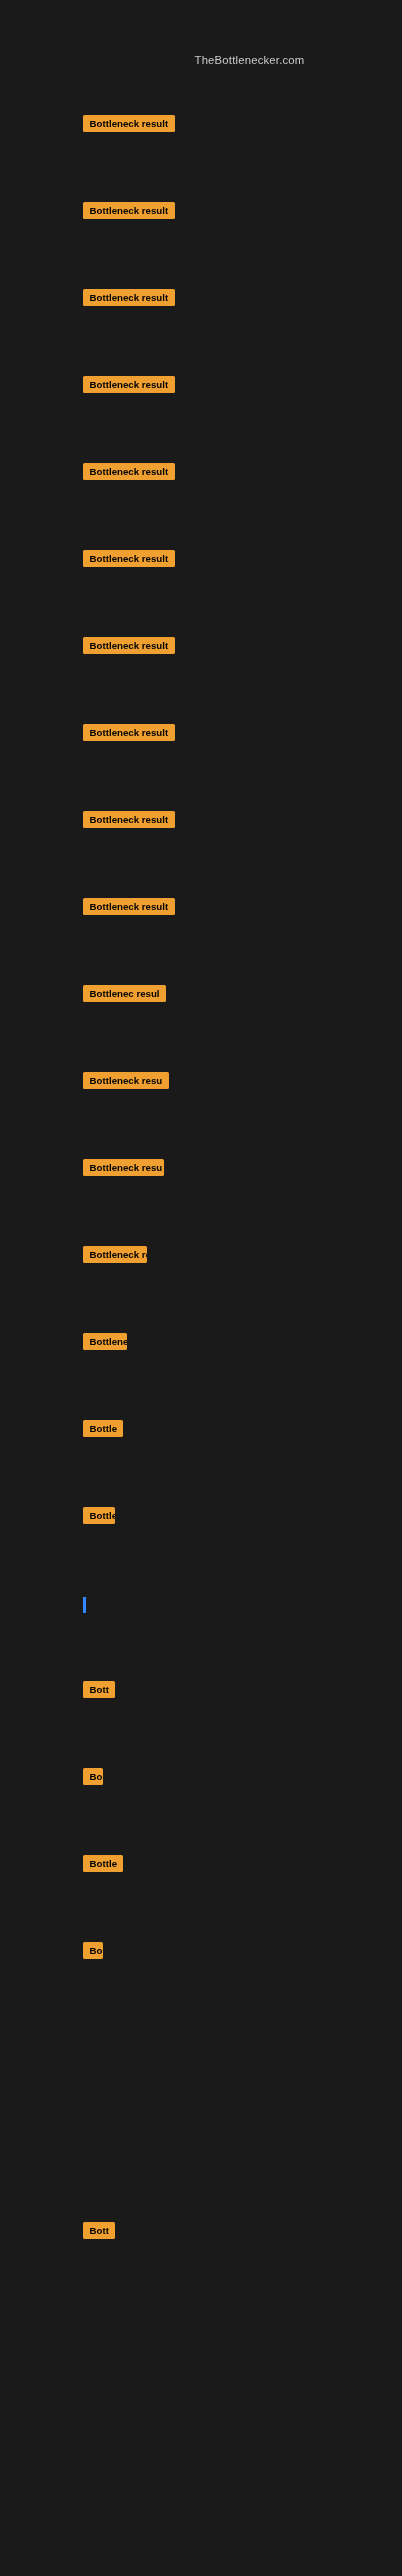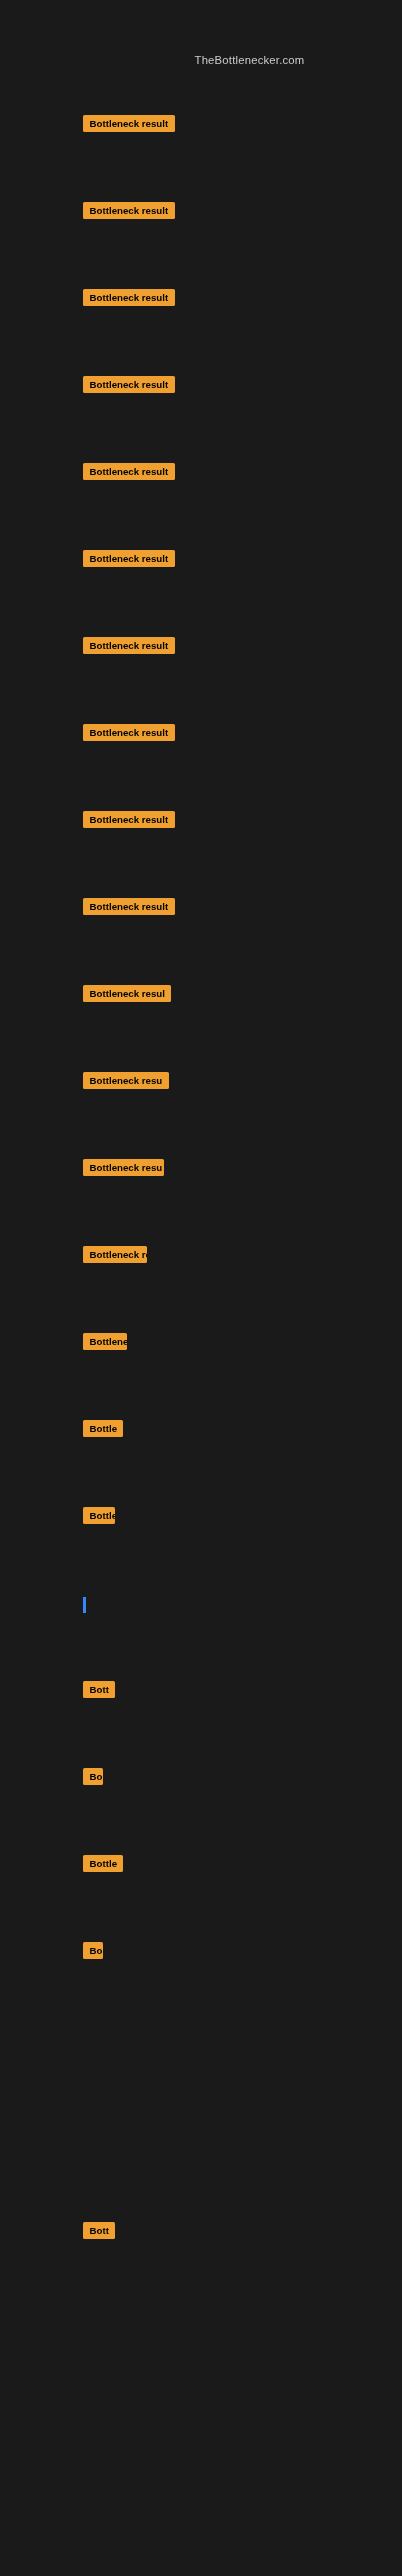--- a/index.html
+++ b/index.html
@@ -57,21 +57,21 @@
 
   <div style="position:relative; height:71px;">
     <span style="position:absolute; top:13px; left:3.2px; background:#f0a030; color:#000; font-size:9.7px; font-weight:bold; padding:3.2px 6.4px; border-radius:1.6px; display:inline-block; max-width:117px; overflow:hidden; white-space:nowrap;">Bottleneck result</span>
   </div>
 
   <div style="position:relative; height:71px;">
     <span style="position:absolute; top:13px; left:3.2px; background:#f0a030; color:#000; font-size:9.7px; font-weight:bold; padding:3.2px 6.4px; border-radius:1.6px; display:inline-block; max-width:105px; overflow:hidden; white-space:nowrap;">Bottleneck result</span>
   </div>
 
   <div style="position:relative; height:71px;">
-    <span style="position:absolute; top:13px; left:3.2px; background:#f0a030; color:#000; font-size:9.7px; font-weight:bold; padding:3.2px 6.4px; border-radius:1.6px; display:inline-block; max-width:93px; overflow:hidden; white-space:nowrap;">Bottleneck resul</span>
+    <span style="position:absolute; top:13px; left:3.2px; background:#f0a030; color:#000; font-size:9.7px; font-weight:bold; padding:3.2px 6.4px; border-radius:1.6px; display:inline-block; max-width:93px; overflow:hidden; white-space:nowrap;">Bottlenec resul</span>
   </div>
 
   <div style="position:relative; height:71px;">
     <span style="position:absolute; top:13px; left:3.2px; background:#f0a030; color:#000; font-size:9.7px; font-weight:bold; padding:3.2px 6.4px; border-radius:1.6px; display:inline-block; max-width:93px; overflow:hidden; white-space:nowrap;">Bottleneck resu</span>
   </div>
 
   <div style="position:relative; height:71px;">
     <span style="position:absolute; top:13px; left:3.2px; background:#f0a030; color:#000; font-size:9.7px; font-weight:bold; padding:3.2px 6.4px; border-radius:1.6px; display:inline-block; max-width:81px; overflow:hidden; white-space:nowrap;">Bottleneck resu</span>
   </div>
 

